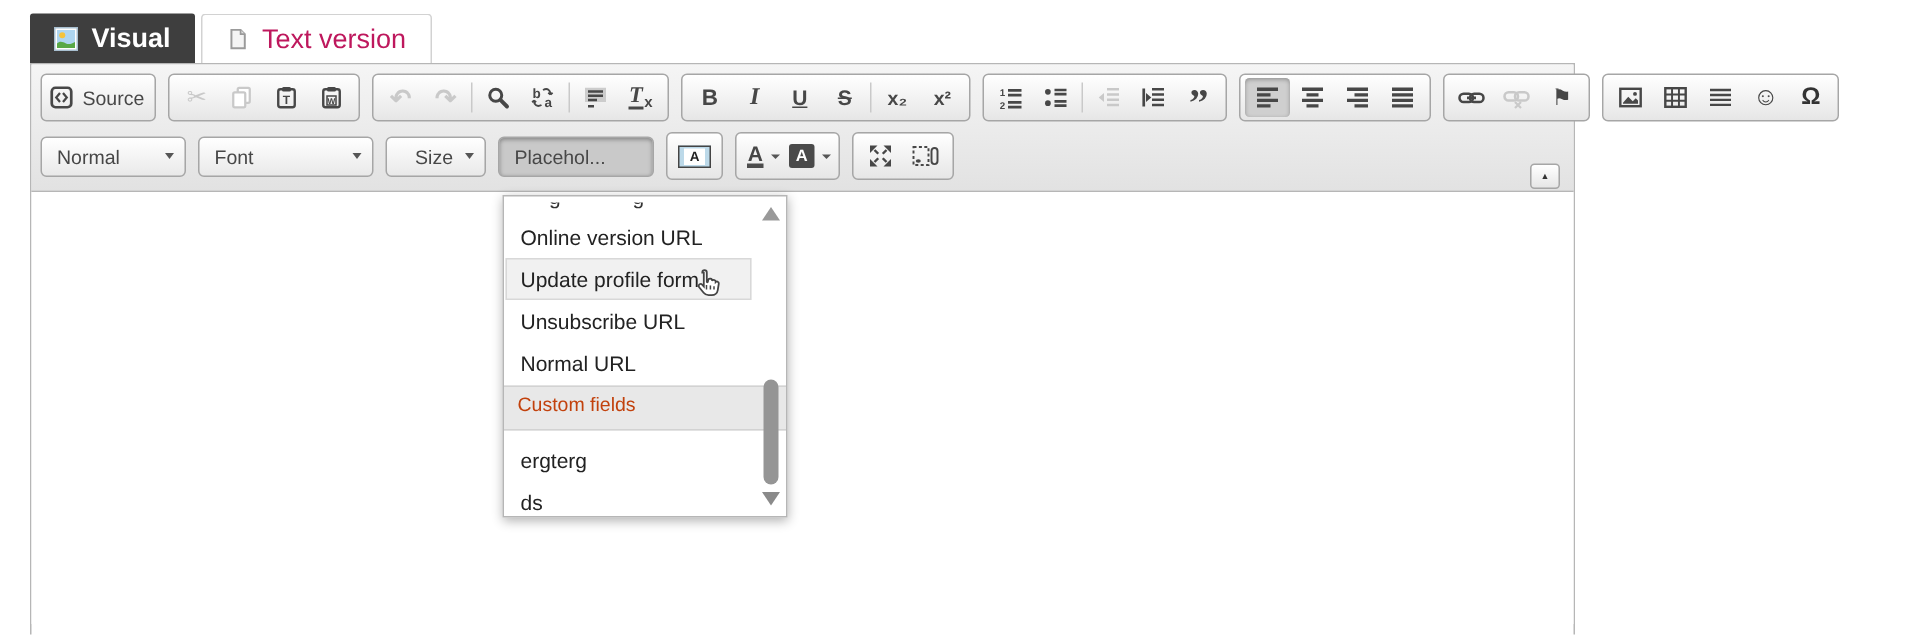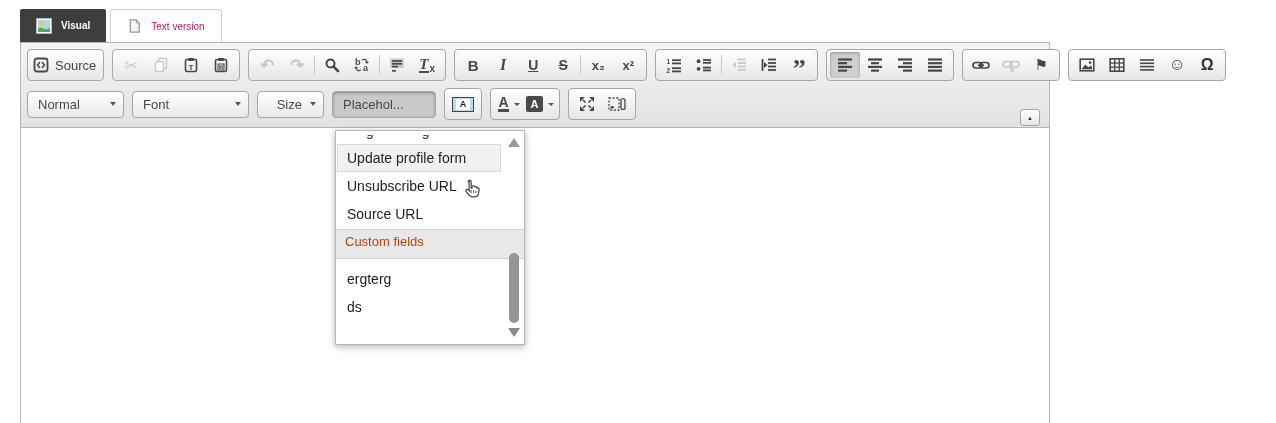--- a/index.html
+++ b/index.html
@@ -4,21 +4,21 @@
 <style>
   * { box-sizing: border-box; }
   html,body { margin:0; padding:0; }
   body {
     width:1276px; height:423px; position:relative; overflow:hidden;
     background:#fff; font-family:"Liberation Sans",sans-serif; color:#474747;
     cursor:default;
   }
   
   .tabs { position:absolute; left:20px; top:9px; display:flex; gap:4px; z-index:5; }
-  .tab { height:33px; display:flex; align-items:center; gap:9px; padding:0 16px; font-size:10px; }
+  .tab { height:33px; display:flex; align-items:center; gap:9px; padding:0 16px; font-size:18px; }
   .tab.active { background:#3e3e3e; color:#fff; font-weight:bold; border-radius:2px 2px 0 0; }
   .tab.inactive { background:#fff; border:1px solid #d2d2d2; border-bottom:none; border-radius:3px 3px 0 0; color:#be185d; }
   
   .editor { position:absolute; left:20px; top:42px; width:1030px; height:381px;
     border:1px solid #b6b6b6; border-bottom:none; background:#fff; }
   .toolbar { background:linear-gradient(#f5f5f5,#e2e2e2); border-bottom:1px solid #b6b6b6; padding:6px 6px 7px; position:relative; }
   .row { display:flex; align-items:center; gap:8px; }
   .row1 { margin-bottom:7px; }
   .grp { display:inline-flex; align-items:center; border:1px solid #a6a6a6; border-radius:4px;
     background:linear-gradient(#ffffff,#e6e6e6); padding:2px 3px; height:32px; }
@@ -400,23 +400,24 @@
     </div>
   </div>
 
   <div style="height:288px; background:#fff;"></div>
 </div>
 
 <div class="panel">
   <div class="clip">
     <span>g g</span>
   </div>
+  <div class="item">Online version URL</div>
   <div class="item hov">Update profile form</div>
   <div class="item">Unsubscribe URL</div>
-  <div class="item">Source URL</div>
+  <div class="item">Normal URL</div>
   <div class="hdr">Custom fields</div>
   <div class="item">ergterg</div>
   <div class="item">ds</div>
 
   <div class="sbar">
     <div class="sarr-up"></div>
     <div class="sthumb"></div>
     <div class="sarr-dn"></div>
   </div>
 </div>

